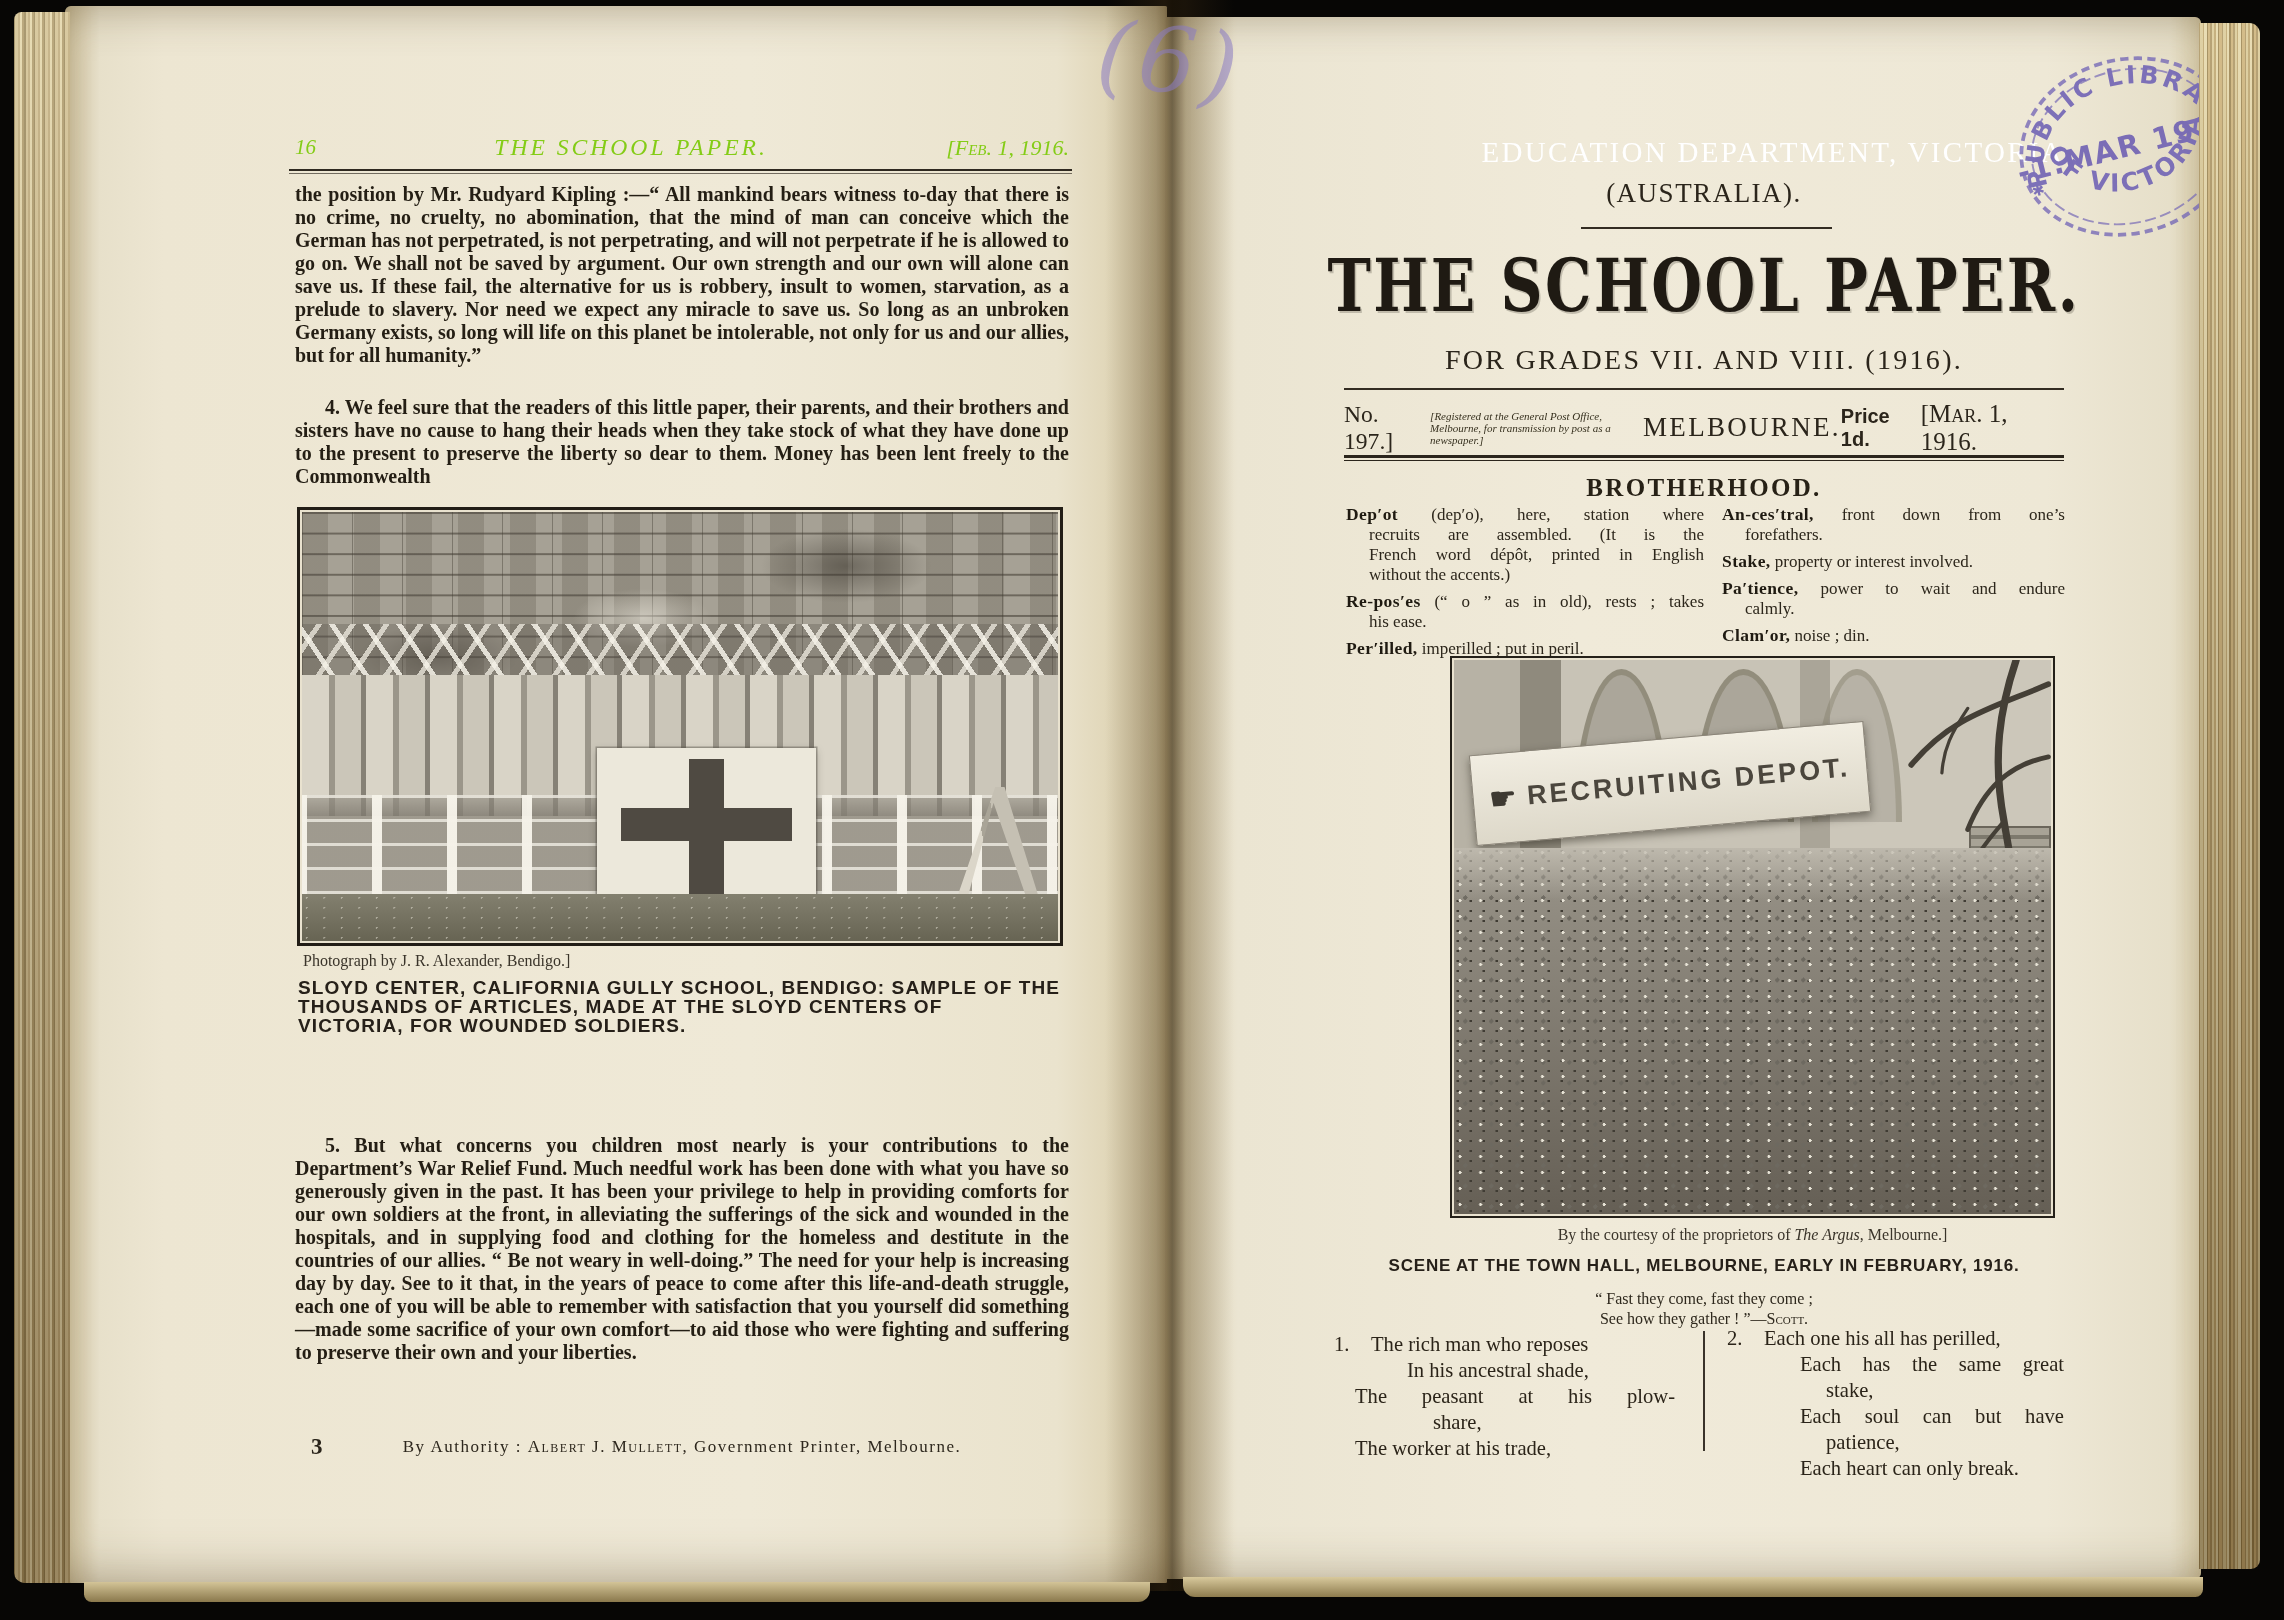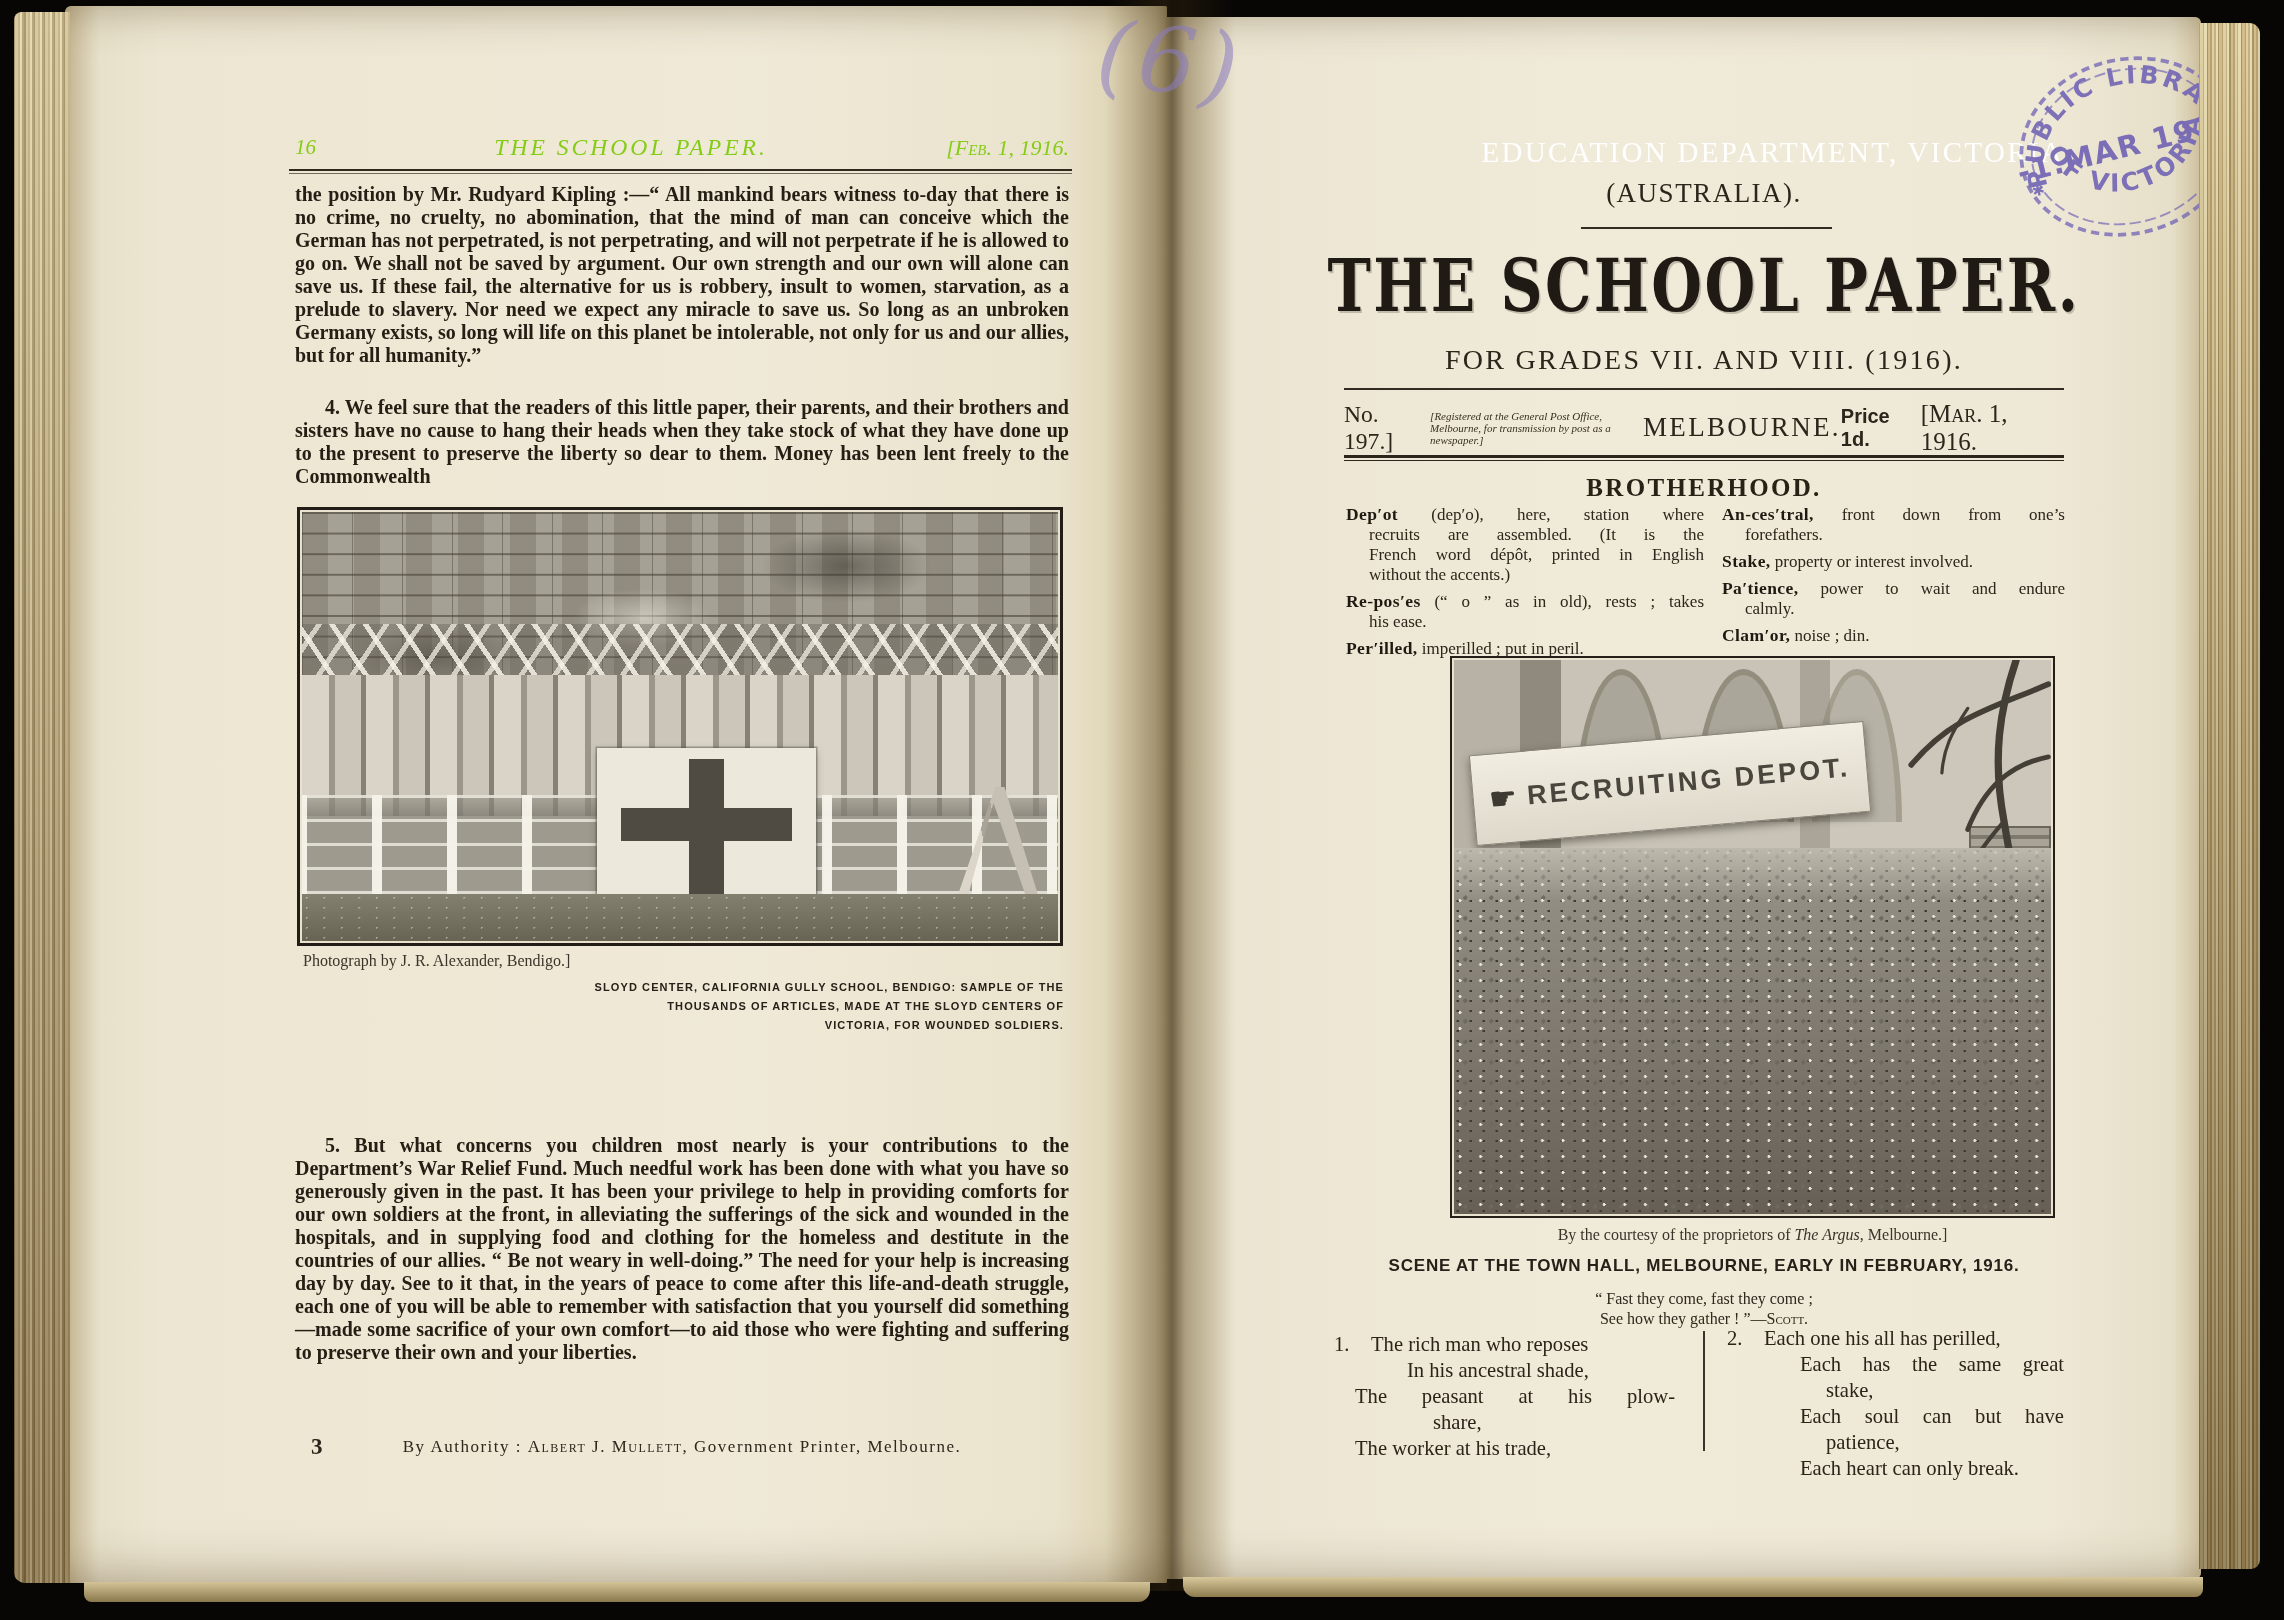--- a/index.html
+++ b/index.html
@@ -50,22 +50,22 @@
   #l-header .pgnum{font-size:21px;}
   #l-header .ptitle{font-size:23.6px;letter-spacing:3px;}
   #l-header .pdate{font-size:22px;}
   #l-rule{left:289px;top:169px;width:783px;height:1.5px;border-top:2.3px solid #2f2920;border-bottom:0.8px solid rgba(47,41,32,.65);}
   .lp-body{font-size:20px;line-height:23px;font-weight:700;text-align:justify;color:#241e14;}
   #l-para1{left:295px;top:183px;width:774px;}
   #l-para4{left:295px;top:396px;width:774px;text-indent:30px;}
   #l-paragovt{left:295px;top:1035px;width:774px;}
   #l-para5{left:295px;top:1134px;width:774px;text-indent:30px;}
   #l-credit{left:303px;top:952px;width:761px;font-size:16px;color:#3a342a;}
-  #l-caption{left:290px;top:978px;width:774px;text-align:right;
-    font-family:"Liberation Sans",sans-serif;font-weight:700;font-size:11px;line-height:19px;letter-spacing:1.1px;color:#262019;}
+  #l-caption{left:298px;top:978px;width:774px;text-align:left;
+    font-family:"Liberation Sans",sans-serif;font-weight:700;font-size:19px;line-height:19px;letter-spacing:1.1px;color:#262019;}
   #l-footer-sig{left:311px;top:1434px;font-size:23px;font-weight:700;color:#2a241a;}
   #l-imprint{left:295px;top:1437px;width:774px;text-align:center;font-size:17px;letter-spacing:1.5px;color:#2d271d;}
 
   
   #photo-left{left:297px;top:507px;width:766px;height:439px;border:3px solid #221d16;background:#e9e2cf;padding:2.3px;box-sizing:border-box;}
   #photo-left .ph-inner{position:relative;width:100%;height:100%;overflow:hidden;background:#b0ab9f;}
   .bricks{position:absolute;left:0;top:0;right:0;height:45%;
     background-color:#a6a195;
     background-image:
       radial-gradient(122px 53px at 72% 28%, rgba(55,50,42,.5), rgba(0,0,0,0) 70%),

